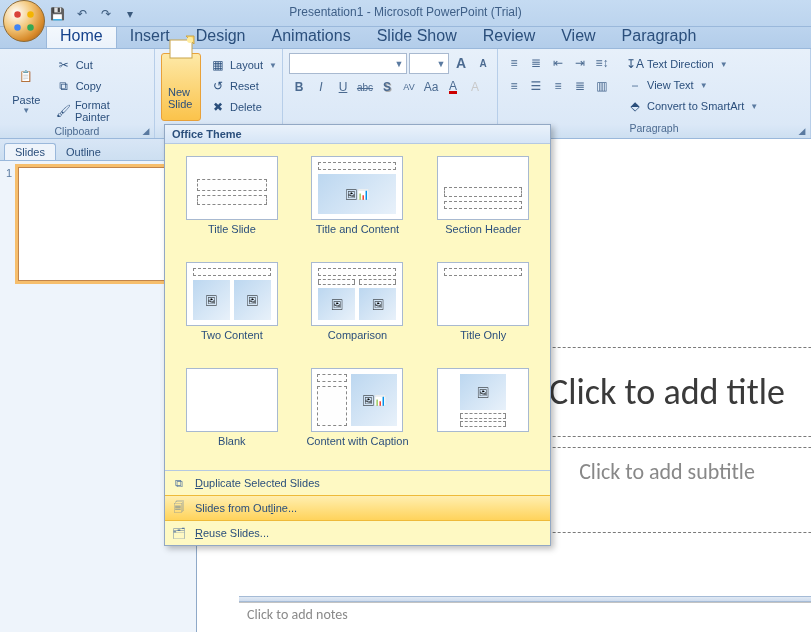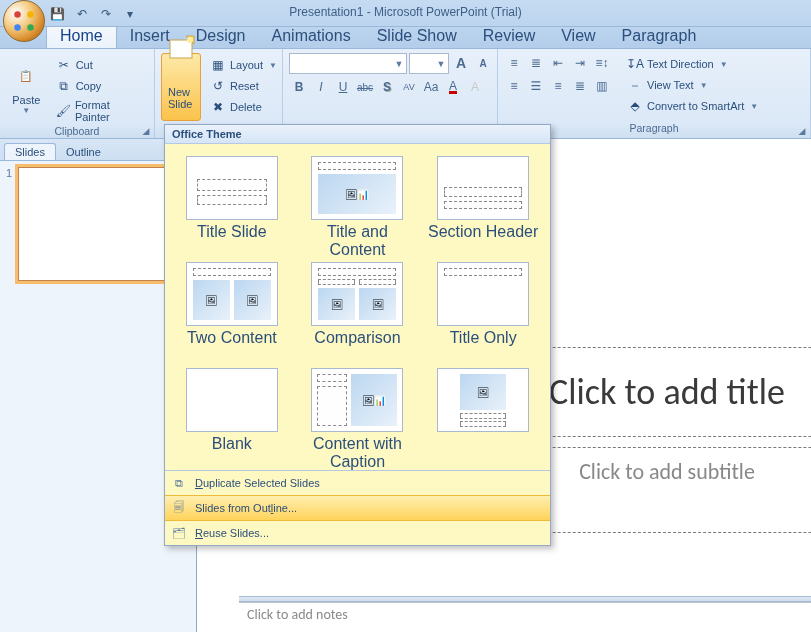--- a/index.html
+++ b/index.html
@@ -111,21 +111,21 @@
     font-size:11px;
   }
   .gallery .gheader {
     background:linear-gradient(#eaf2fb,#d6e5f6);
     border-bottom:1px solid #b5c9e2;
     padding:3px 7px; font-weight:bold; color:#2b4f7c;
   }
   .gallery .ggrid { display:grid; grid-template-columns:repeat(3,1fr); gap:0; padding:6px 4px 2px; }
   .gitem { display:flex; flex-direction:column; align-items:center; padding:5px 3px 8px; cursor:pointer; border:1px solid transparent; border-radius:3px; }
   .gthumb { width:92px; height:64px; background:#fff; border:1px solid #a8b9d0; position:relative; }
-  .gitem .glabel { margin-top:3px; font-size:16px; color:#2b4f7c; text-align:center; line-height:1.1; height:24px; display:flex; align-items:flex-start; justify-content:center;}
+  .gitem .glabel { margin-top:3px; font-size:11px; color:#2b4f7c; text-align:center; line-height:1.1; height:24px; display:flex; align-items:flex-start; justify-content:center;}
   .gmenu { border-top:1px solid #b5c9e2; }
   .gmenu .mrow { display:flex; align-items:center; gap:8px; padding:4px 6px; cursor:pointer; font-size:11px; color:#2b4f7c;}
   .gmenu .mrow.hover { background:linear-gradient(#ffefb0,#ffd35b); border-top:1px solid #eeba3a; border-bottom:1px solid #eeba3a; }
   .gmenu .mrow .micon { width:16px; height:16px; display:flex; align-items:center; justify-content:center; color:#5a7aa0; }
   .u { text-decoration:underline; }
   
   .ph { position:absolute; border:1px dashed #888; background:#fefefe; }
   .imgph { position:absolute; background:linear-gradient(135deg,#bcd7f0,#e8f1fa); display:flex; align-items:center; justify-content:center; font-size:10px;}
 </style>
 </head>

